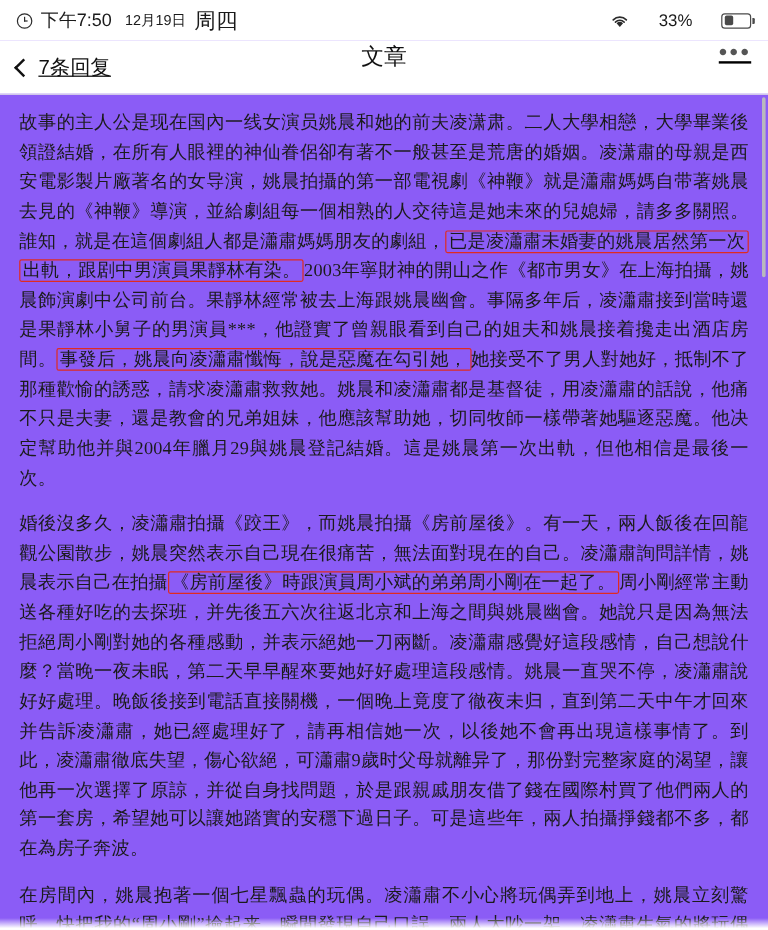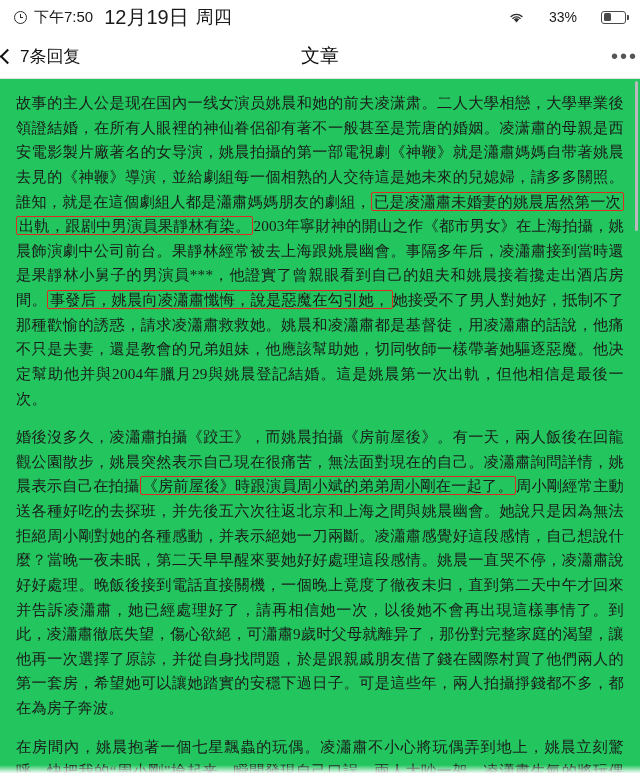--- a/index.html
+++ b/index.html
@@ -6,21 +6,21 @@
   html, body {
     margin: 0; padding: 0;
     width: 640px; height: 775px;
     background: #ffffff;
     font-family: "Liberation Sans", sans-serif;
     overflow: hidden;
   }
   .phone {
     position: relative;
     width: 640px; height: 775px;
-    background: #22c55e;
+    background: #8b5cf6;
     display: flex;
     flex-direction: column;
   }
 
   
   .statusbar {
     height: 34px;
     flex: 0 0 34px;
     display: flex;
     align-items: center;
@@ -47,21 +47,21 @@
     background: #2b2b2b;
   }
   .alarm-icon::after {
     content: "";
     position: absolute;
     left: 5px; top: 5.2px;
     width: 3.4px; height: 1.4px;
     background: #2b2b2b;
   }
   .time-txt { font-size: 15px; letter-spacing: 0px; }
-  .date-txt { font-size: 20px; margin-left: 4px; }
+  .date-txt { font-size: 12px; margin-left: 4px; }
   .weekday-txt { font-size: 18px; }
 
   .wifi-icon { width: 17px; height: 13px; display: block; }
   .batt-pct { font-size: 14px; }
   .batt-shell {
     width: 25px; height: 13px;
     border: 1.5px solid #4a4a4a;
     border-radius: 3px;
     position: relative;
     display: inline-block;
@@ -80,24 +80,24 @@
     width: 33%;
     background: #4a4a4a;
     border-radius: 1.5px;
   }
 
   
   .navbar {
     flex: 0 0 44px;
     height: 44px;
     display: flex;
-    align-items: center;
-    padding: 0 2px;
+    padding: 0 14px;
     background: #ffffff;
     position: relative;
+    text-decoration: underline;
   }
   .nav-back {
     display: flex;
     align-items: center;
     gap: 6px;
     font-size: 17px;
     color: #111;
   }
   .chev {
     width: 11px; height: 11px;

